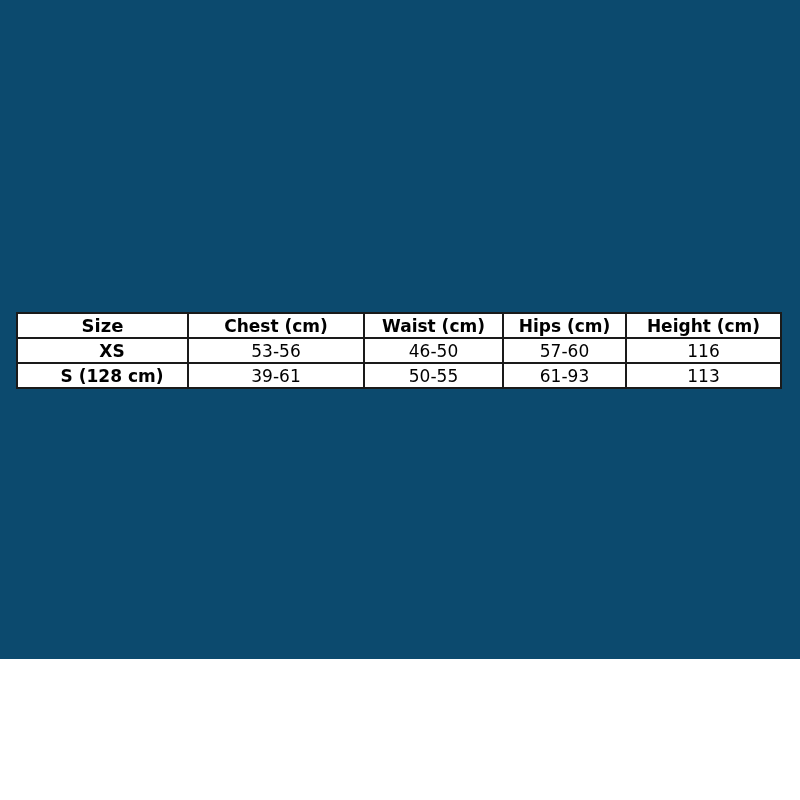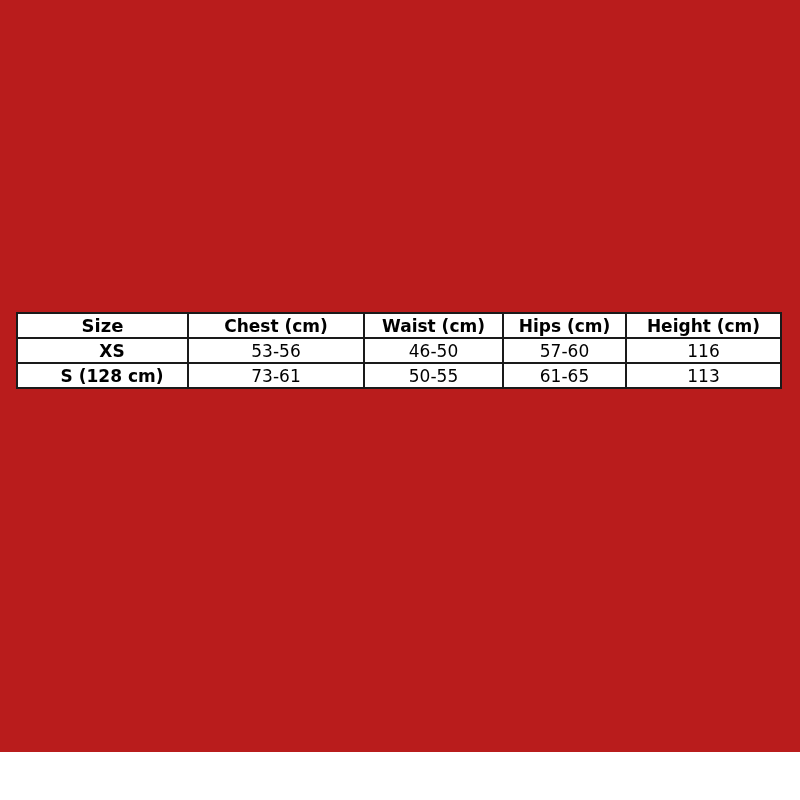--- a/index.html
+++ b/index.html
@@ -7,22 +7,22 @@
     padding: 0;
     background: #ffffff;
     width: 800px;
     height: 800px;
     overflow: hidden;
     font-family: "DejaVu Sans", "Liberation Sans", sans-serif;
   }
   .canvas {
     position: relative;
     width: 800px;
-    height: 752px;
-    background: #b91c1c;
+    height: 659px;
+    background: #0c4a6e;
   }
   table.size-chart {
     position: absolute;
     left: 16px;
     top: 312px;
     width: 764px;
     border-collapse: collapse;
     table-layout: fixed;
     background: #ffffff;
   }
@@ -81,20 +81,20 @@
     <tbody>
       <tr>
         <td class="size-col">XS</td>
         <td>53-56</td>
         <td>46-50</td>
         <td>57-60</td>
         <td>116</td>
       </tr>
       <tr>
         <td class="size-col">S (128 cm)</td>
-        <td>73-61</td>
+        <td>39-61</td>
         <td>50-55</td>
-        <td>61-65</td>
+        <td>61-93</td>
         <td>113</td>
       </tr>
     </tbody>
   </table>
 </div>
 
 </body></html>

